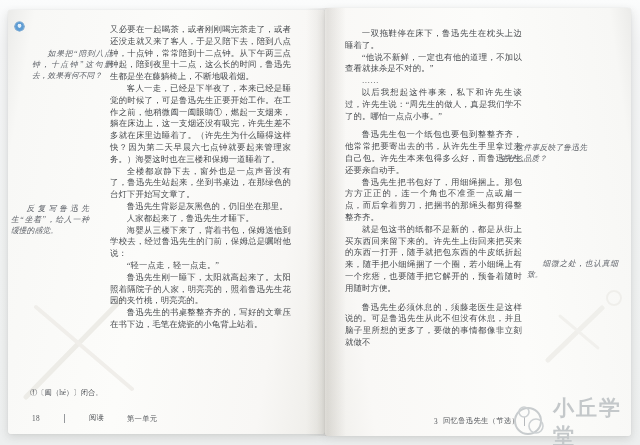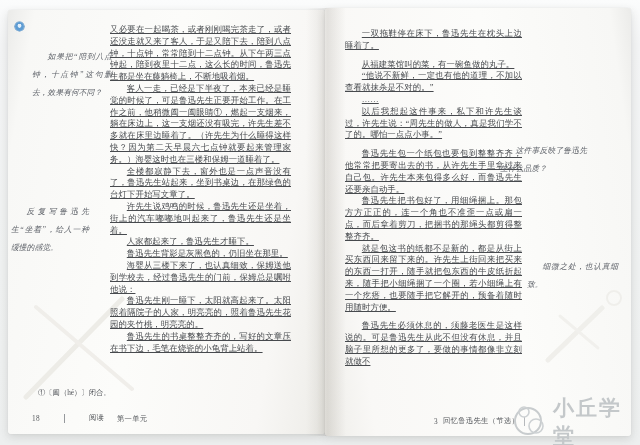--- a/index.html
+++ b/index.html
@@ -20,40 +20,40 @@
     left:325px; top:8px; width:306px; height:428px;
     background:linear-gradient(262deg,#ebebe9 0%,#f7f7f5 6%,#fcfcfa 42%,#f9f8f6 86%,#efeeea 99%);
     box-shadow:0 3px 8px rgba(60,60,55,.16), 0 0 1px rgba(60,60,55,.2);
   }
   #spine {
     position:absolute; left:306px; top:8px; width:40px; height:428px; pointer-events:none;
     background:linear-gradient(90deg,rgba(100,92,80,0) 0%,rgba(100,92,80,.09) 40%,rgba(100,92,80,.15) 54%,rgba(100,92,80,0) 100%);
   }
   .bodytext {
     position:absolute; font-size:8.4px; line-height:11.8px; color:#474a4e;
-    text-align:justify; letter-spacing:.1px;text-decoration:underline;
+    text-align:justify; letter-spacing:.1px;
   }
   #lp-text { left:110px; top:24px; width:181px; }
   #rp-text { left:345px; top:28px; width:177px; }
   .bodytext p { text-indent:2em; }
   .bodytext p.cont { text-indent:0; }
   .bodytext p.gap { margin-top:7px; }
   .note {
-    position:absolute; font-size:7.8px; line-height:18px; color:#5f636a;
+    position:absolute; font-size:7.8px; line-height:11px; color:#5f636a;
     font-style:italic; text-align:justify;
   }
   .note p { text-indent:2em; }
   #lp-note-0 { left:32px; top:48px;  width:80px; }
   #lp-note-1 { left:11px; top:203px; width:78px; }
   #rp-note-0 { left:500px; top:142px; width:87px; }
   #rp-note-1 { left:527px; top:258px; width:91px; }
-  #lp-footnote { left:30px; top:388px; font-size:7.3px; color:#54575c;margin-left:8px; }
+  #lp-footnote { left:30px; top:388px; font-size:7.3px; color:#54575c; }
   .footer { font-size:7.3px; color:#54575b; letter-spacing:.3px; }
   #lp-footer-left { left:32px; top:413px; display:flex; align-items:center; gap:24px; }
-  #lp-footer-unit { left:117px; top:414px; }
+  #lp-footer-unit { left:127px; top:414px; }
   #rp-footer { left:355px; top:416px; width:170px; display:flex; justify-content:flex-end; align-items:center; gap:5px; }
   .vbar { width:1px; height:9px; background:#95989c; }
   .vbar.light { background:#b6b9bc; }
   #app-icon {
     left:15px; top:22px; width:9px; height:9px; border-radius:50%;
     background:radial-gradient(circle at 50% 42%, #e3f0fb 0 24%, #5e9cd3 32% 100%);
     box-shadow:0 0 0 .6px #4a86bd;
   }
   #brandmark { left:512px; top:394px; display:flex; align-items:center; gap:3px; color:#c3c7c9; }
   #brand-text {
@@ -83,39 +83,38 @@
   <p>如果把“陪到八点钟，十点钟”这句删去，效果有何不同？</p>
 </div>
 <div id="lp-note-1" class="note">
   <p>反复写鲁迅先生“坐着”，给人一种缓慢的感觉。</p>
 </div>
 
 <div id="lp-text" class="bodytext">
   <p class="cont">又必要在一起喝茶，或者刚刚喝完茶走了，或者还没走就又来了客人，于是又陪下去，陪到八点钟，十点钟，常常陪到十二点钟。从下午两三点钟起，陪到夜里十二点，这么长的时间，鲁迅先生都是坐在藤躺椅上，不断地吸着烟。</p>
   <p>客人一走，已经是下半夜了，本来已经是睡觉的时候了，可是鲁迅先生正要开始工作。在工作之前，他稍微阖一阖眼睛①，燃起一支烟来，躺在床边上，这一支烟还没有吸完，许先生差不多就在床里边睡着了。（许先生为什么睡得这样快？因为第二天早晨六七点钟就要起来管理家务。）海婴这时也在三楼和保姆一道睡着了。</p>
   <p>全楼都寂静下去，窗外也是一点声音没有了，鲁迅先生站起来，坐到书桌边，在那绿色的台灯下开始写文章了。</p>
-  <p>许先生说鸡鸣的时候，鲁迅先生还是坐着，街上的汽车嘟嘟地叫起来了，鲁迅先生还是坐着。</p>
+  <p>鲁迅先生背影是灰黑色的，仍旧坐在那里。</p>
   <p>人家都起来了，鲁迅先生才睡下。</p>
-  <p>鲁迅先生背影是灰黑色的，仍旧坐在那里。</p>
-  <p>海婴从三楼下来了，也认真细致，保姆送他到学校去，经过鲁迅先生的门前，保姆总是嘱咐他说：</p>
+  <p>海婴从三楼下来了，背着书包，保姆送他到学校去，经过鲁迅先生的门前，保姆总是嘱咐他说：</p>
+  <p>“轻一点走，轻一点走。”</p>
   <p>鲁迅先生刚一睡下，太阳就高起来了。太阳照着隔院子的人家，明亮亮的，照着鲁迅先生花园的夹竹桃，明亮亮的。</p>
   <p>鲁迅先生的书桌整整齐齐的，写好的文章压在书下边，毛笔在烧瓷的小龟背上站着。</p>
 </div>
 
 <div id="lp-footnote" class="abs">①〔阖（hé）〕闭合。</div>
 <div id="lp-footer-left" class="abs footer">
   <span>18</span>
   <span class="vbar"></span>
   <span>阅读</span>
 </div>
 <div id="lp-footer-unit" class="abs footer">第一单元</div>
 
 <div id="rp-text" class="bodytext">
   <p>一双拖鞋停在床下，鲁迅先生在枕头上边睡着了。</p>
-  <p class="gap">从福建菜馆叫的菜，有一碗鱼做的丸子。</p>
   <p>“他说不新鲜，一定也有他的道理，不加以查看就抹杀是不对的。”</p>
   <p>……</p>
   <p>以后我想起这件事来，私下和许先生谈过，许先生说：“周先生的做人，真是我们学不了的。哪怕一点点小事。”</p>
   <p class="gap">鲁迅先生包一个纸包也要包到整整齐齐，他常常把要寄出去的书，从许先生手里拿过来自己包。许先生本来包得多么好，而鲁迅先生还要亲自动手。</p>
   <p>鲁迅先生把书包好了，用细绳捆上。那包方方正正的，连一个角也不准歪一点或扁一点，而后拿着剪刀，把捆书的那绳头都剪得整整齐齐。</p>
   <p>就是包这书的纸都不是新的，都是从街上买东西回来留下来的。许先生上街回来把买来的东西一打开，随手就把包东西的牛皮纸折起来，随手把小细绳捆了一个圈，若小细绳上有一个疙瘩，也要随手把它解开的，预备着随时用随时方便。</p>
   <p class="gap">鲁迅先生必须休息的，须藤老医生是这样说的。可是鲁迅先生从此不但没有休息，并且脑子里所想的更多了，要做的事情都像非立刻就做不</p>
 </div>
 
 <div id="rp-note-0" class="note">

